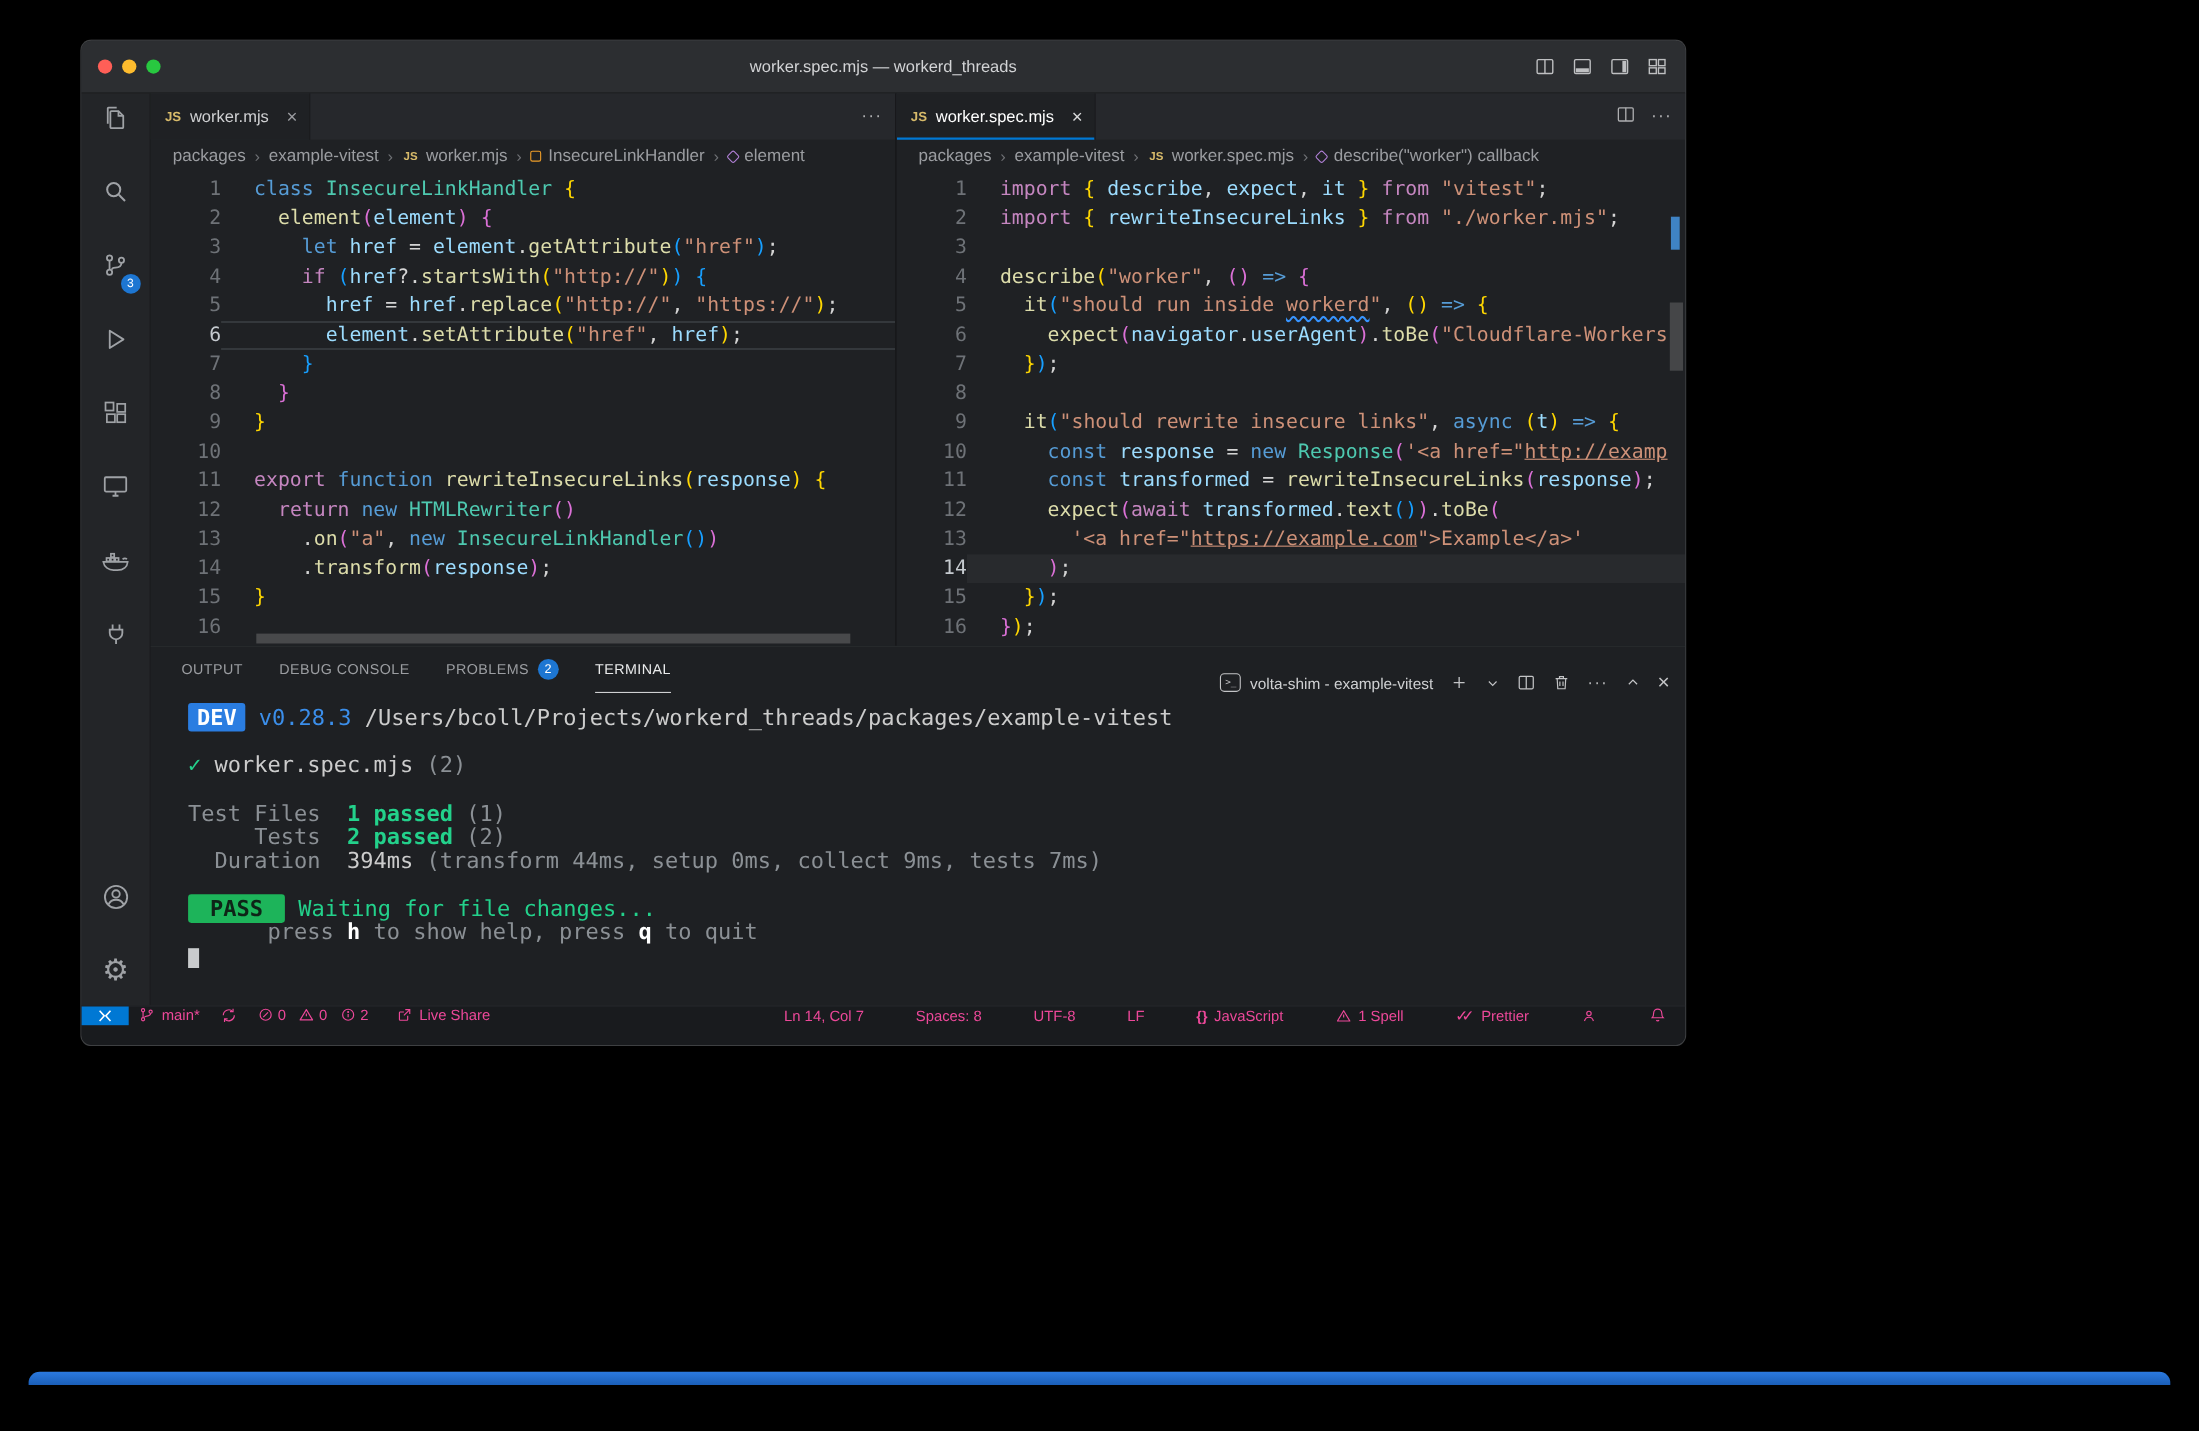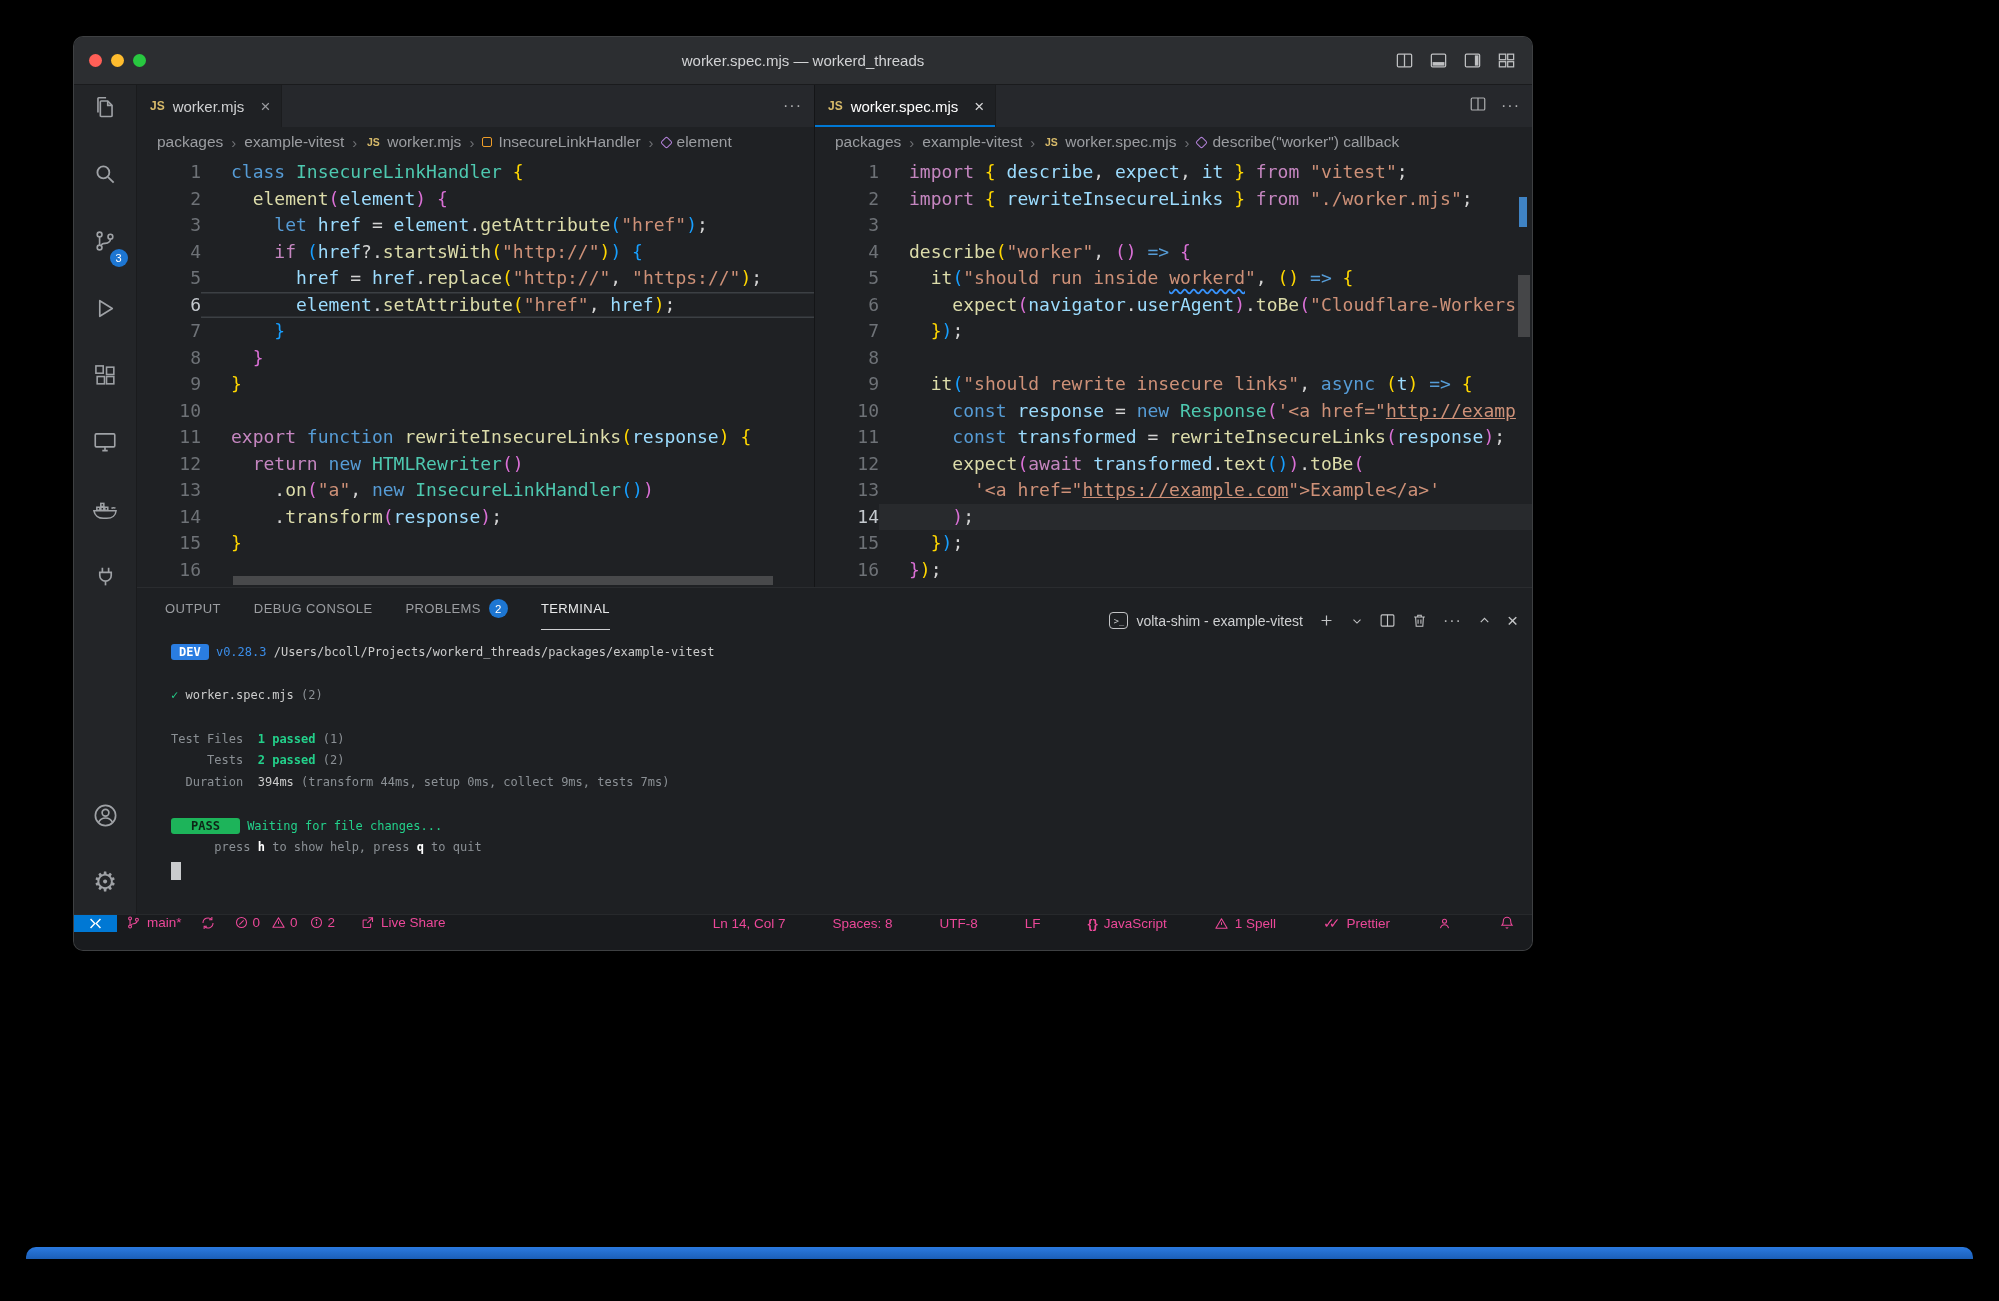--- a/index.html
+++ b/index.html
@@ -109,21 +109,21 @@
     height:19px; font-size:11.5px; display:flex; align-items:center; justify-content:center; }
   .panel-right { margin-left:auto; display:flex; align-items:center; gap:15px; color:#c3c4c6; }
   .term-picker { display:flex; align-items:center; gap:8px; color:#cfd0d2; font-size:14px; }
   .term-ico { width:19px; height:17px; border:1.5px solid #c3c4c6; border-radius:4px;
     font-family:"DejaVu Sans Mono",monospace; font-size:8.5px; display:flex; align-items:center;
     justify-content:center; color:#c3c4c6; }
   .panel-right span.icon-btn { display:flex; align-items:center; }
   .close-glyph { font-size:19px; line-height:1; }
 
   .terminal { flex:1; padding:12px 0 0 34px; overflow:hidden;
-    font-family:"DejaVu Sans Mono","Liberation Mono",monospace; font-size:12px; color:#cccccc; }
+    font-family:"DejaVu Sans Mono","Liberation Mono",monospace; font-size:20px; color:#cccccc; }
   .tline { min-height:21.7px; height:21.7px; line-height:21.7px; white-space:pre; }
   .ts-fg{ color:#cccccc; } .ts-fgb{ color:#ffffff; font-weight:700; }
   .ts-dim{ color:#8b9095; } .ts-green{ color:var(--term-green,#23d18b); }
   .ts-greenb{ color:var(--term-green,#23d18b); font-weight:700; }
   .ts-blue{ color:var(--term-blue,#3b8eea); }
   .ts-badge-blue{ background:var(--dev-blue,#2a7de1); color:#fff; font-weight:700;
     padding:1px 8px; border-radius:3px; }
   .ts-badge-green{ background:var(--pass-green,#1db45a); color:#0e2417; font-weight:700;
     padding:1px 20px; border-radius:3px; }
   .ts-cursor{ display:inline-block; width:10px; height:18px; background:#c9cbcd;

